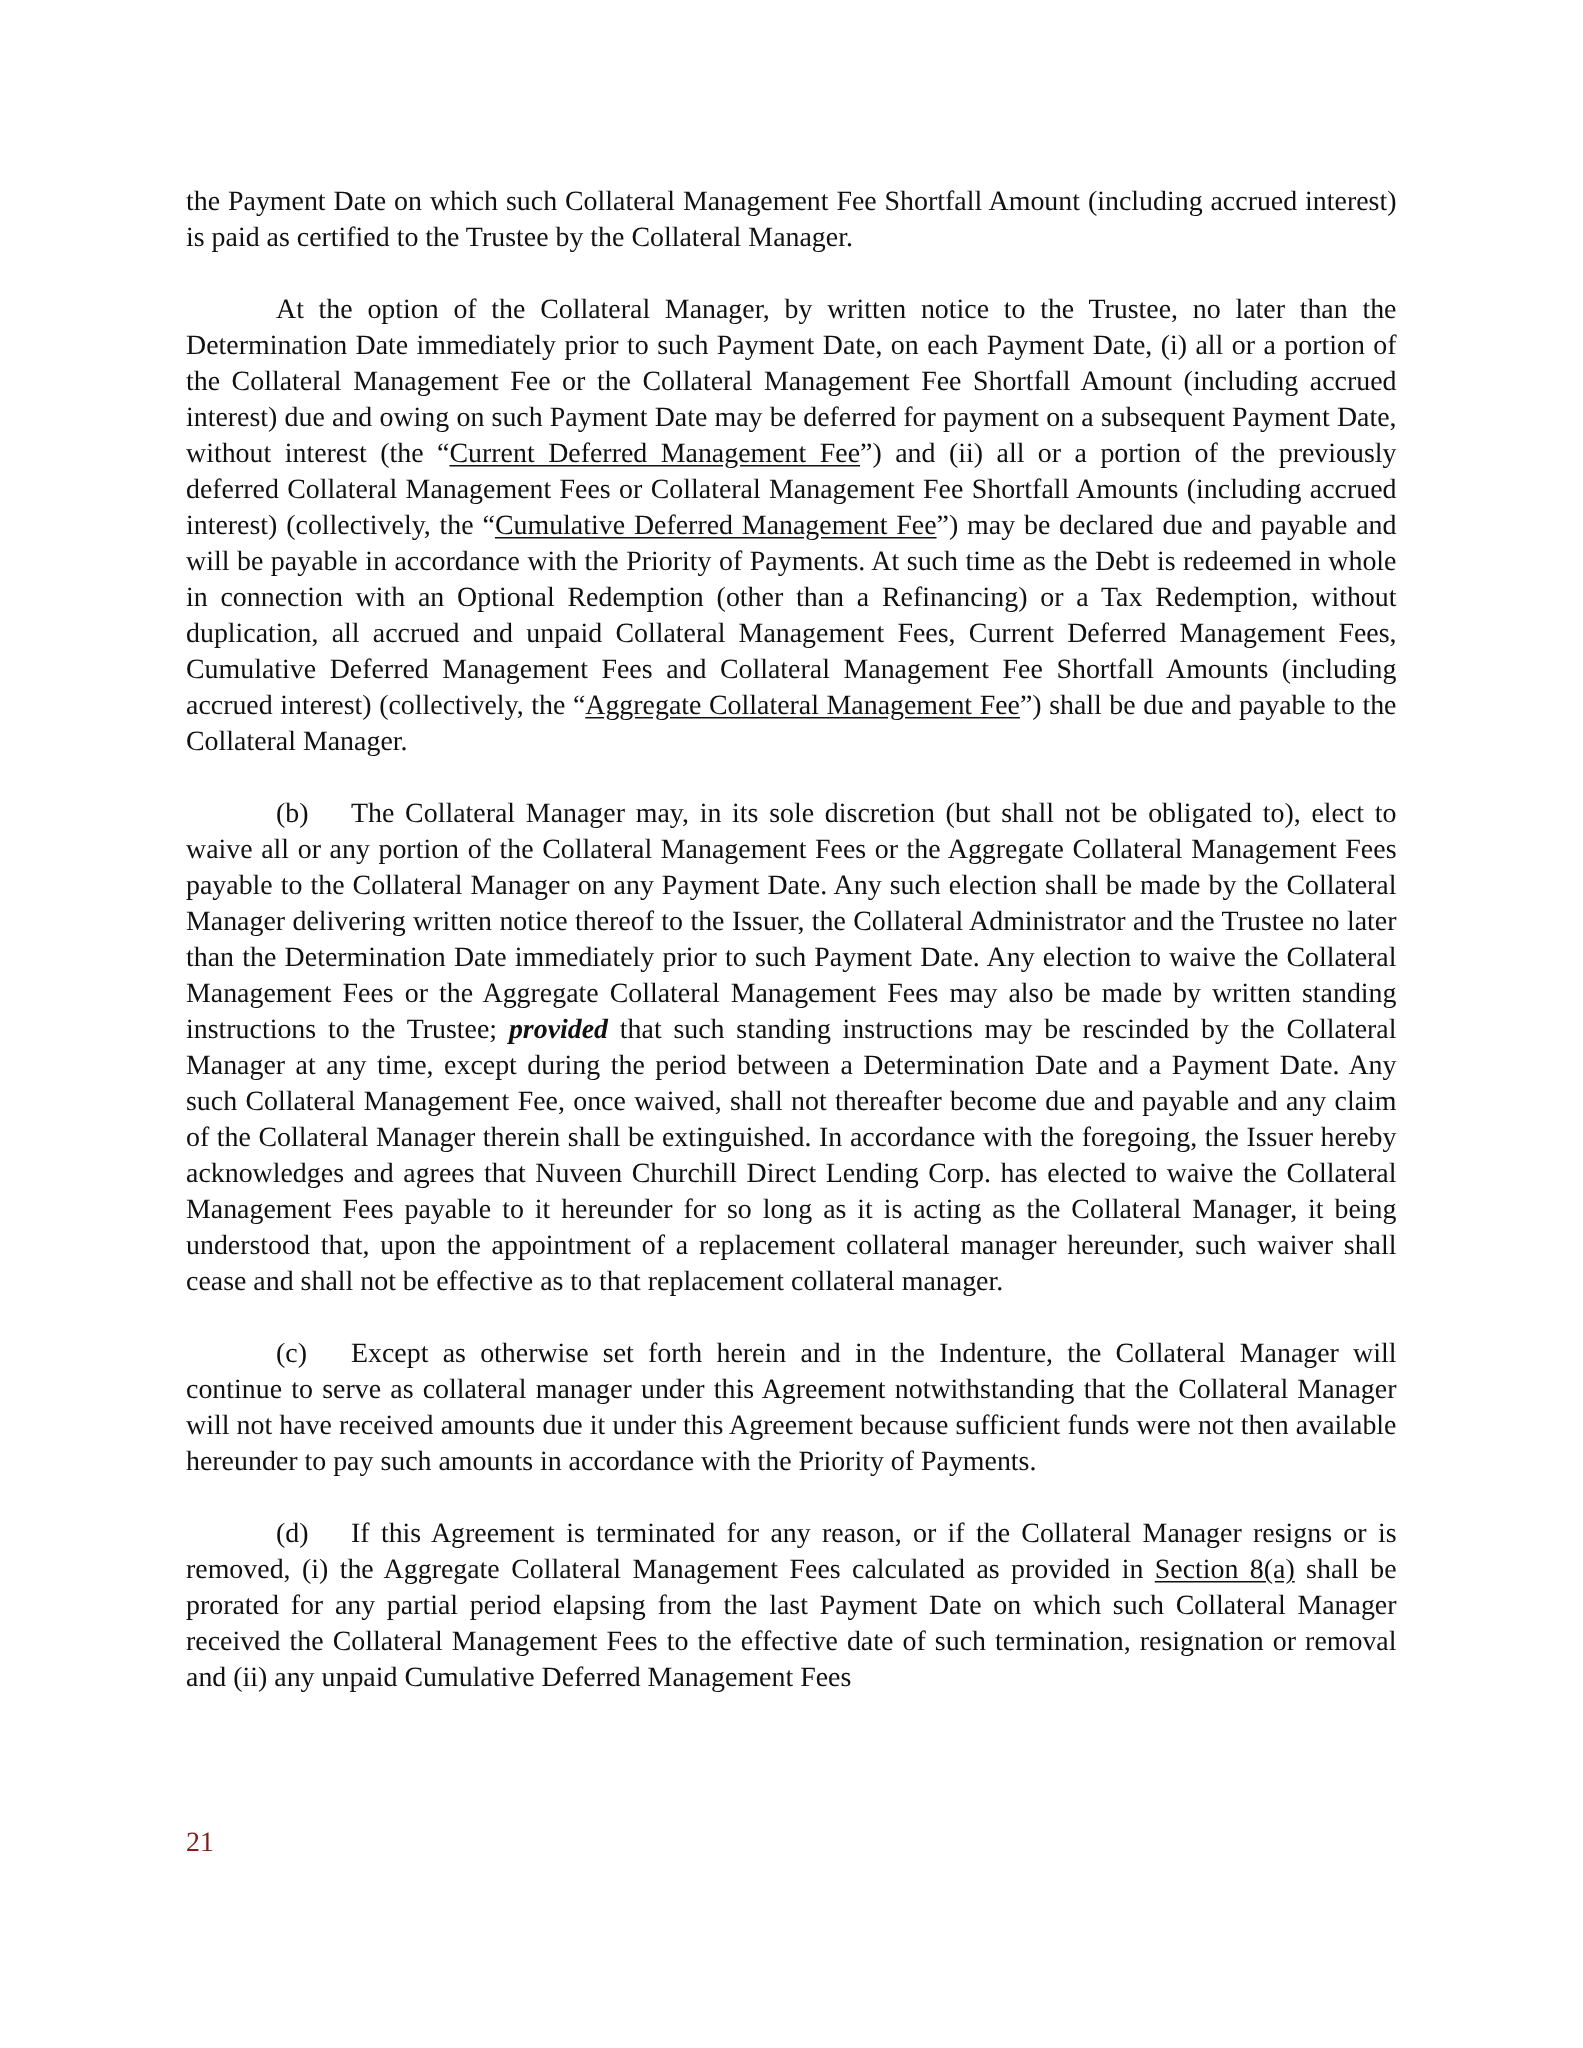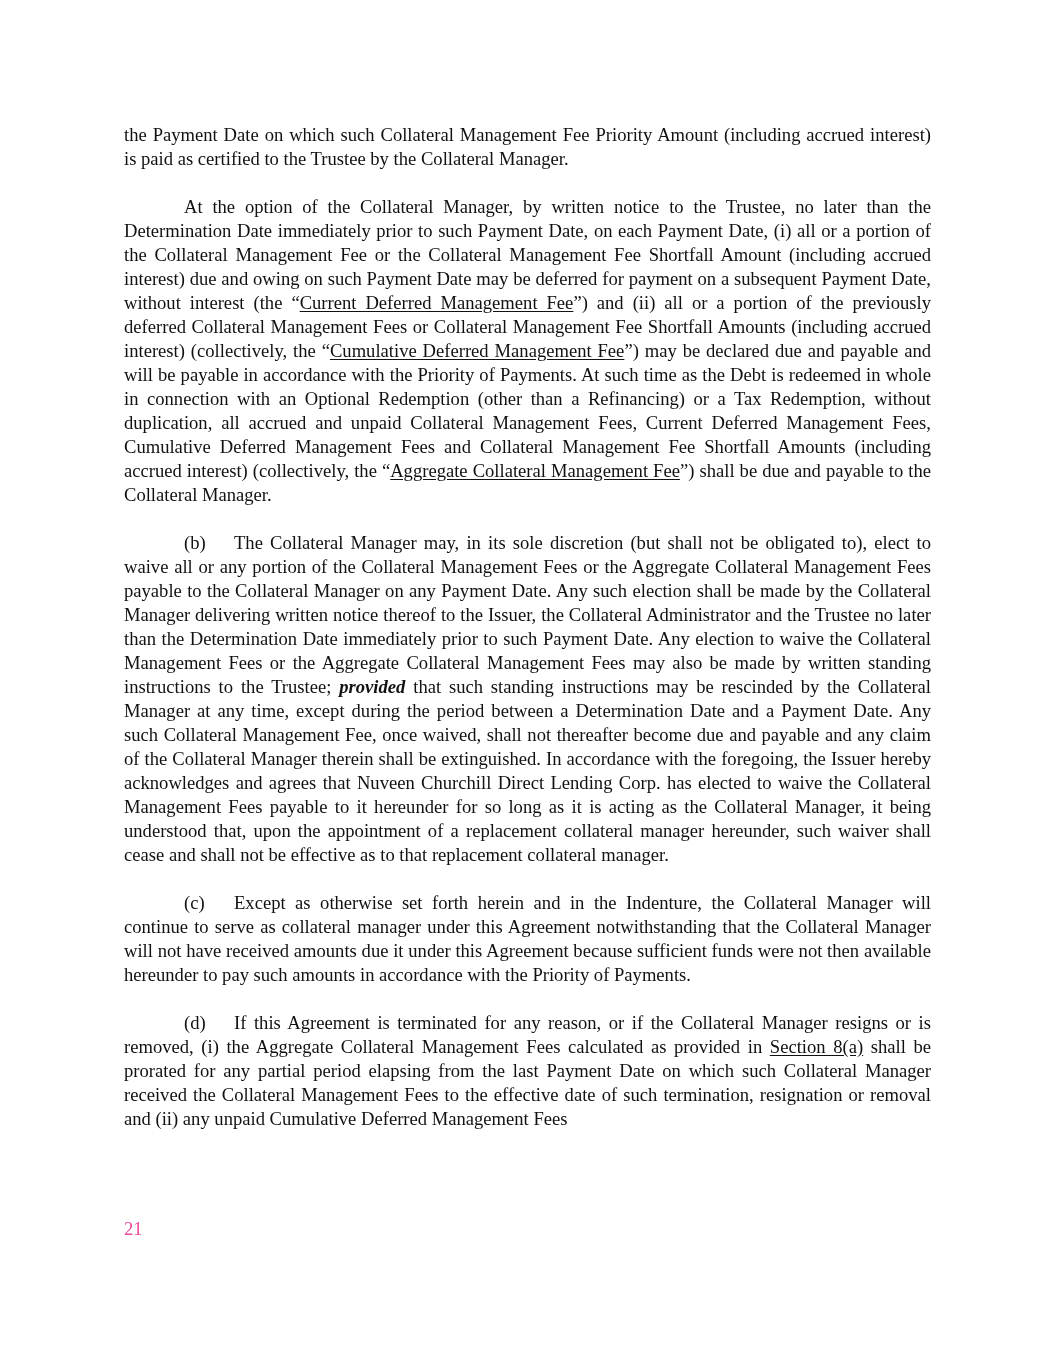--- a/index.html
+++ b/index.html
@@ -7,28 +7,28 @@
   .page {
     position: absolute; left: 124px; top: 123px; width: 807px;
     font-family: "Liberation Serif", serif; font-size: 18.6px; line-height: 24px;
     color: #111111;
   }
   .para { margin: 0 0 24px 0; text-align: justify; text-align-last: left; }
   .indent { text-indent: 60px; margin-top: 20px; }
   .label { display: inline-block; width: 50px; text-indent: 0; }
   .u { text-decoration: underline; text-underline-offset: 2px; }
   .i { font-style: italic; font-weight: bold; }
-  .pnum { position: absolute; left: 124px; top: 1218px; font-family: "Liberation Serif", serif; font-size: 18.6px; color: #ec4899; }
+  .pnum { position: absolute; left: 124px; top: 1218px; font-family: "Liberation Serif", serif; font-size: 18.6px; color: #7f1d1d; }
 </style>
 </head>
 <body>
 
 <div class="page">
   <p class="para">
-    <span>the Payment Date on which such Collateral Management Fee Priority Amount (including accrued interest) is paid as certified to the Trustee by the Collateral Manager.</span>
+    <span>the Payment Date on which such Collateral Management Fee Shortfall Amount (including accrued interest) is paid as certified to the Trustee by the Collateral Manager.</span>
   </p>
 
   <p class="para indent">
     <span>At the option of the Collateral Manager, by written notice to the Trustee, no later than the Determination Date immediately prior to such Payment Date, on each Payment Date, (i) all or a portion of the Collateral Management Fee or the Collateral Management Fee Shortfall Amount (including accrued interest) due and owing on such Payment Date may be deferred for payment on a subsequent Payment Date, without interest (the “</span><span class="u">Current Deferred Management Fee</span><span>”) and (ii) all or a portion of the previously deferred Collateral Management Fees or Collateral Management Fee Shortfall Amounts (including accrued interest) (collectively, the “</span><span class="u">Cumulative Deferred Management Fee</span><span>”) may be declared due and payable and will be payable in accordance with the Priority of Payments.  At such time as the Debt is redeemed in whole in connection with an Optional Redemption (other than a Refinancing) or a Tax Redemption, without duplication, all accrued and unpaid Collateral Management Fees, Current Deferred Management Fees, Cumulative Deferred Management Fees and Collateral Management Fee Shortfall Amounts (including accrued interest) (collectively, the “</span><span class="u">Aggregate Collateral Management Fee</span><span>”) shall be due and payable to the Collateral Manager.</span>
   </p>
 
   <p class="para indent">
     <span class="label">(b)</span><span>The Collateral Manager may, in its sole discretion (but shall not be obligated to), elect to waive all or any portion of the Collateral Management Fees or the Aggregate Collateral Management Fees payable to the Collateral Manager on any Payment Date. Any such election shall be made by the Collateral Manager delivering written notice thereof to the Issuer, the Collateral Administrator and the Trustee no later than the Determination Date immediately prior to such Payment Date. Any election to waive the Collateral Management Fees or the Aggregate Collateral Management Fees may also be made by written standing instructions to the Trustee; </span><span class="i">provided</span><span> that such standing instructions may be rescinded by the Collateral Manager at any time, except during the period between a Determination Date and a Payment Date.  Any such Collateral Management Fee, once waived, shall not thereafter become due and payable and any claim of the Collateral Manager therein shall be extinguished.  In accordance with the foregoing, the Issuer hereby acknowledges and agrees that Nuveen Churchill Direct Lending Corp. has elected to waive the Collateral Management Fees payable to it hereunder for so long as it is acting as the Collateral Manager, it being understood that, upon the appointment of a replacement collateral manager hereunder, such waiver shall cease and shall not be effective as to that replacement collateral manager.</span>
   </p>
 

